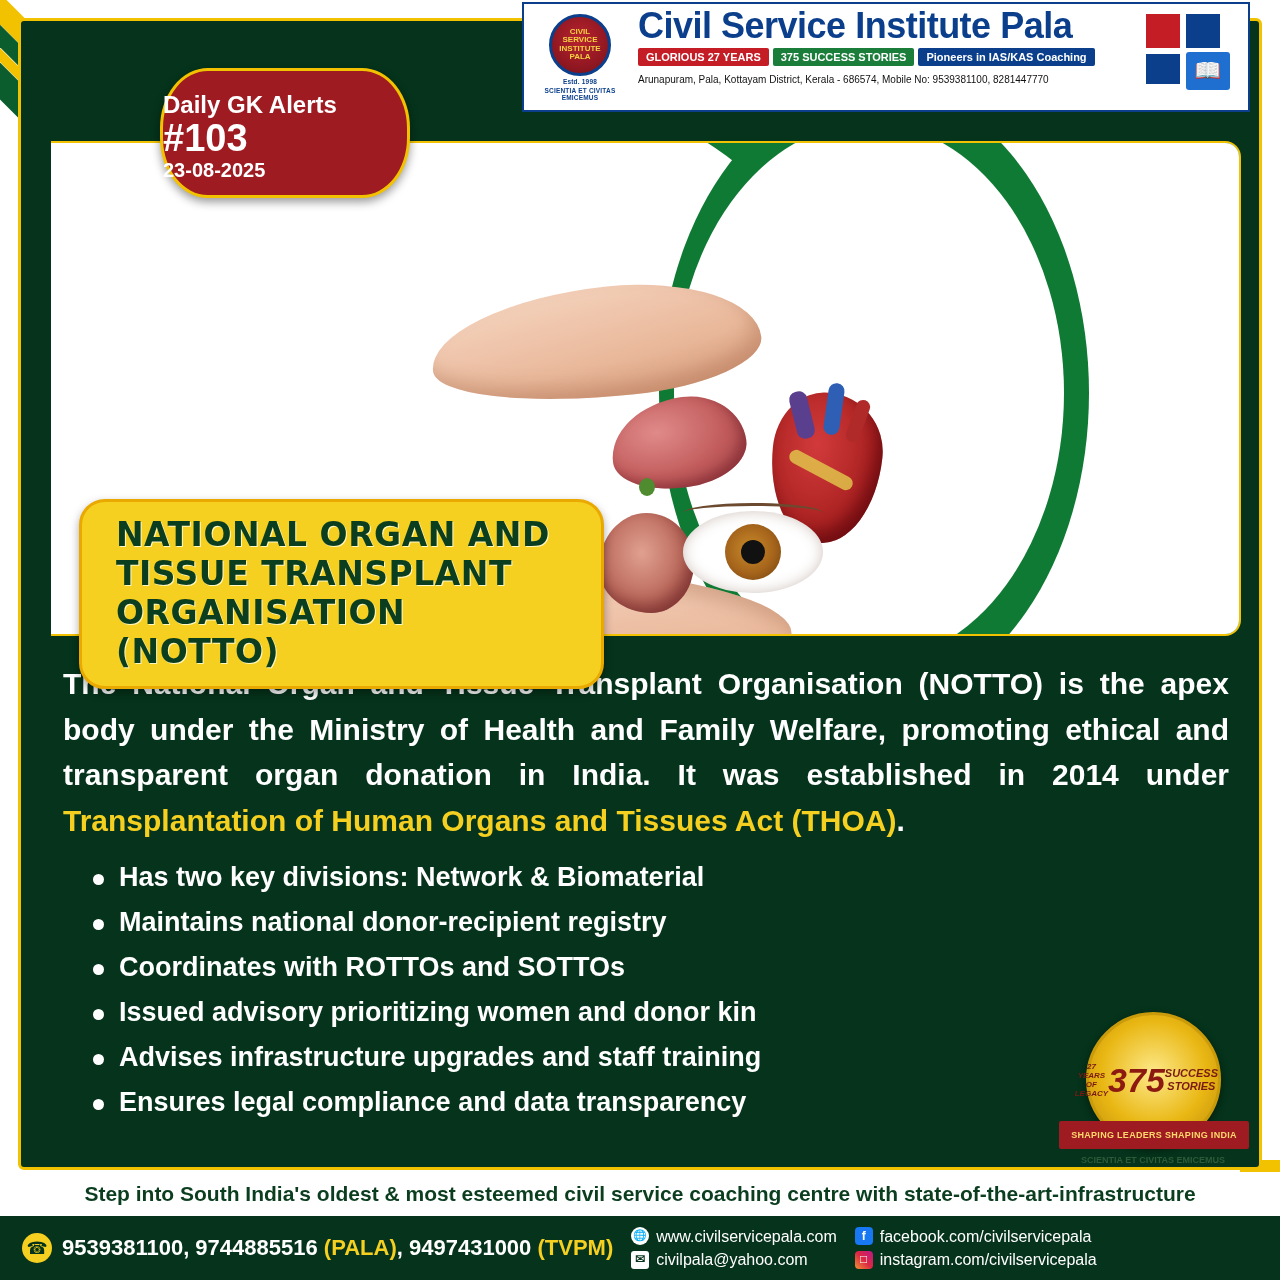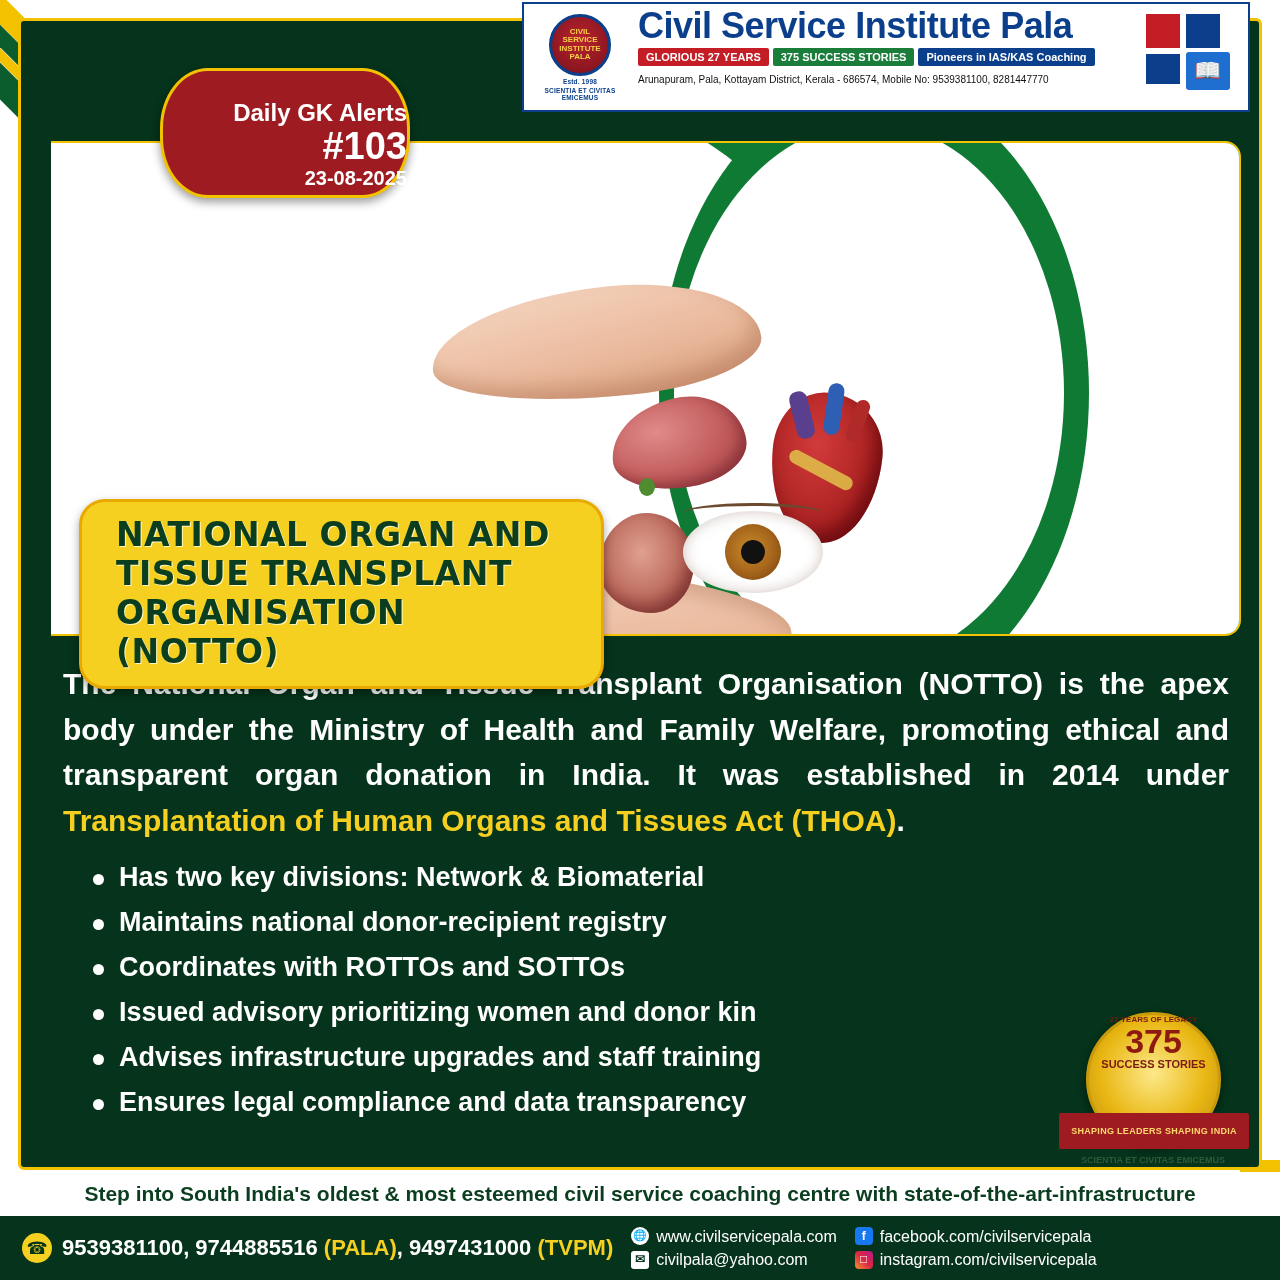--- a/index.html
+++ b/index.html
@@ -225,22 +225,22 @@
     line-height:1.18; letter-spacing:.5px;
     text-shadow:1px 1px 0 #fff8c0;
   }
 
   
   .gk-badge {
     position:absolute; left:160px; top:68px; width:250px; height:130px;
     background:#9e1b22;
     border:3px solid #f2c200;
     border-radius:48px 48px 48px 48px / 60px 60px 60px 60px;
-    color:#ffffff; text-align:right;
-    padding-top:28px;
+    color:#ffffff; text-align:left;
+    padding-top:20px;
     z-index:14;
     box-shadow:0 4px 10px rgba(0,0,0,.4);
   }
   .gk-badge .l1 { font-size:24px; font-weight:bold; }
   .gk-badge .l2 { font-size:38px; font-weight:bold; line-height:1.05; }
   .gk-badge .l3 { font-size:20px; font-weight:bold; }
 
   
   .body-wrap {
     position:absolute; left:42px; top:640px; right:30px;
@@ -260,29 +260,30 @@
     content:""; position:absolute; left:30px; top:19px;
     width:11px; height:11px; border-radius:50%; background:#ffffff;
   }
 
   
   .seal {
     position:absolute; right:38px; bottom:20px; width:135px; height:135px;
     border-radius:50%;
     background:radial-gradient(circle at 50% 45%, #fde98a 0%, #e9b713 55%, #b8860b 100%);
     border:3px solid #c99a09;
-    display:flex; flex-direction:column; align-items:center; justify-content:flex-start;
+    display:flex; flex-direction:row; align-items:center; justify-content:flex-end;
     color:#7a1a12; text-align:center;
     box-shadow:0 3px 8px rgba(0,0,0,.45);
+    font-style:italic;
   }
   .seal .top { font-size:8px; font-weight:bold; color:#7a1a12; }
   .seal .num { font-size:34px; font-weight:bold; color:#8c1a10; line-height:1; }
   .seal .lab { font-size:11px; font-weight:bold; color:#7a1a12; line-height:1.1; }
   .seal-ribbon {
-    position:absolute; right:10px; bottom:18px; width:190px; height:36px;
+    position:absolute; right:10px; bottom:18px; width:190px; height:28px;
     background:#9e1b22; color:#ffd86b; font-size:9px; font-weight:bold;
     display:flex; align-items:center; justify-content:center; letter-spacing:.3px;
     border-radius:2px;
   }
   .seal-sub {
     position:absolute; right:16px; bottom:2px; width:180px;
     font-size:9px; font-weight:bold; color:#2d5b3a; text-align:center;
   }
 
   

